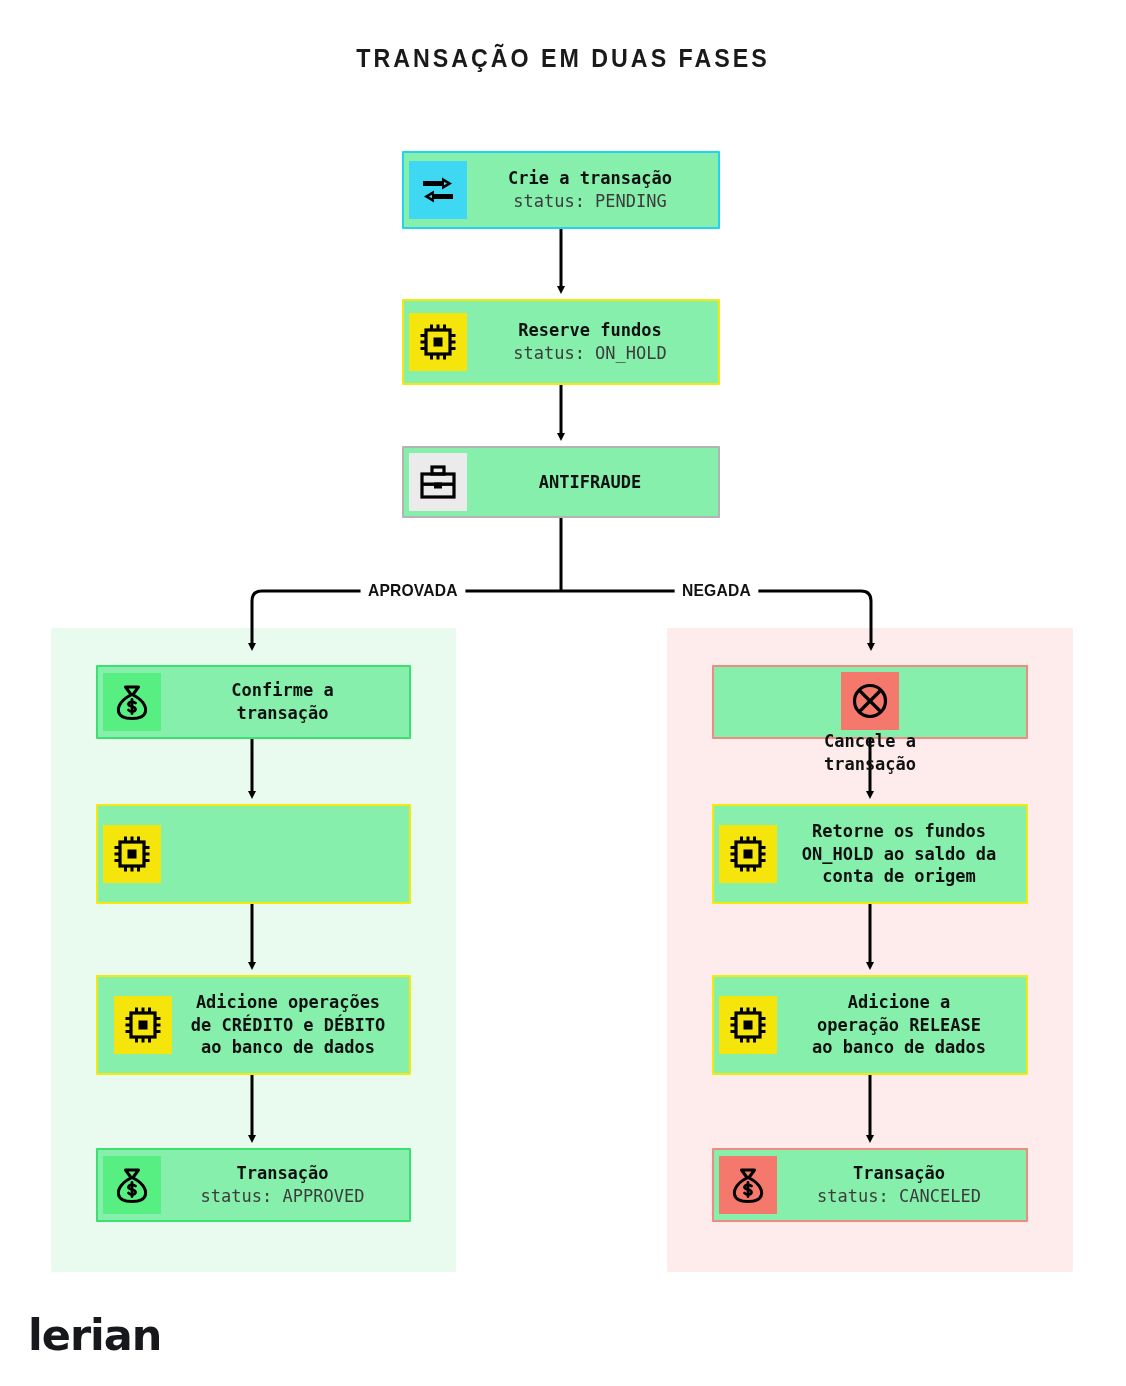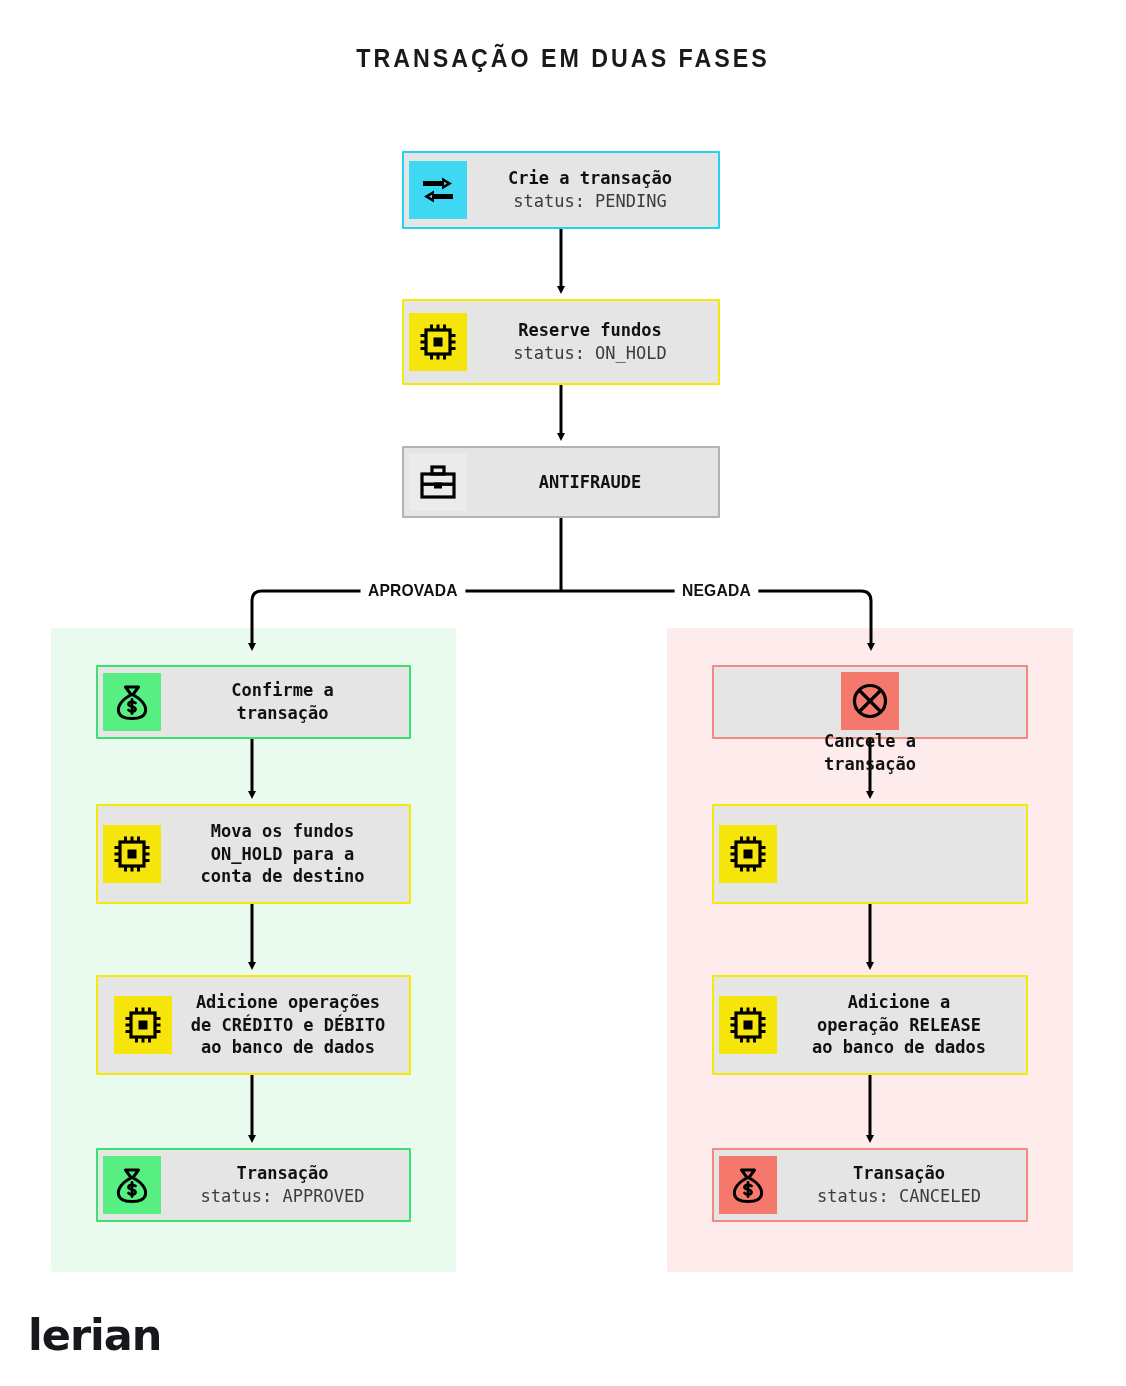--- a/index.html
+++ b/index.html
@@ -47,21 +47,21 @@
     top: 628px;
     width: 406px;
     height: 644px;
     background: #fdeceb;
   }
 
   
   .node {
     position: absolute;
     box-sizing: border-box;
-    background: #e5e5e5;
+    background: #86efac;
     border: 2px solid #cccccc;
     display: flex;
     align-items: center;
     padding: 5px;
     border-radius: 1px;
   }
   .node .icon-box {
     width: 58px;
     height: 58px;
     flex: 0 0 58px;
@@ -285,25 +285,20 @@
           <rect x="25" y="32.5" width="3" height="5"></rect>
         <rect x="2.5" y="12" width="5" height="3"></rect>
           <rect x="2.5" y="18.5" width="5" height="3"></rect>
           <rect x="2.5" y="25" width="5" height="3"></rect>
         <rect x="32.5" y="12" width="5" height="3"></rect>
           <rect x="32.5" y="18.5" width="5" height="3"></rect>
           <rect x="32.5" y="25" width="5" height="3"></rect>
       </g>
     </svg>
   </div>
-  <div class="labels">
-    <div class="l-bold">Mova os fundos</div>
-    <div class="l-bold">ON_HOLD para a</div>
-    <div class="l-bold">conta de destino</div>
-  </div>
 </div>
 
 <div class="node n-yellow" id="node-ops">
   <div class="icon-box">
     <svg width="40" height="40" viewBox="0 0 40 40">
       <g fill="#000000">
         <rect x="8" y="8" width="24" height="24" fill="none" stroke="#000000" stroke-width="3.2"></rect>
         <rect x="15.5" y="15.5" width="9" height="9"></rect>
         <rect x="12" y="2.5" width="3" height="5"></rect>
           <rect x="18.5" y="2.5" width="3" height="5"></rect>
@@ -376,20 +371,25 @@
           <rect x="25" y="32.5" width="3" height="5"></rect>
         <rect x="2.5" y="12" width="5" height="3"></rect>
           <rect x="2.5" y="18.5" width="5" height="3"></rect>
           <rect x="2.5" y="25" width="5" height="3"></rect>
         <rect x="32.5" y="12" width="5" height="3"></rect>
           <rect x="32.5" y="18.5" width="5" height="3"></rect>
           <rect x="32.5" y="25" width="5" height="3"></rect>
       </g>
     </svg>
   </div>
+  <div class="labels">
+    <div class="l-bold">Retorne os fundos</div>
+    <div class="l-bold">ON_HOLD ao saldo da</div>
+    <div class="l-bold">conta de origem</div>
+  </div>
 </div>
 
 <div class="node n-yellow" id="node-release">
   <div class="icon-box">
     <svg width="40" height="40" viewBox="0 0 40 40">
       <g fill="#000000">
         <rect x="8" y="8" width="24" height="24" fill="none" stroke="#000000" stroke-width="3.2"></rect>
         <rect x="15.5" y="15.5" width="9" height="9"></rect>
         <rect x="12" y="2.5" width="3" height="5"></rect>
           <rect x="18.5" y="2.5" width="3" height="5"></rect>

